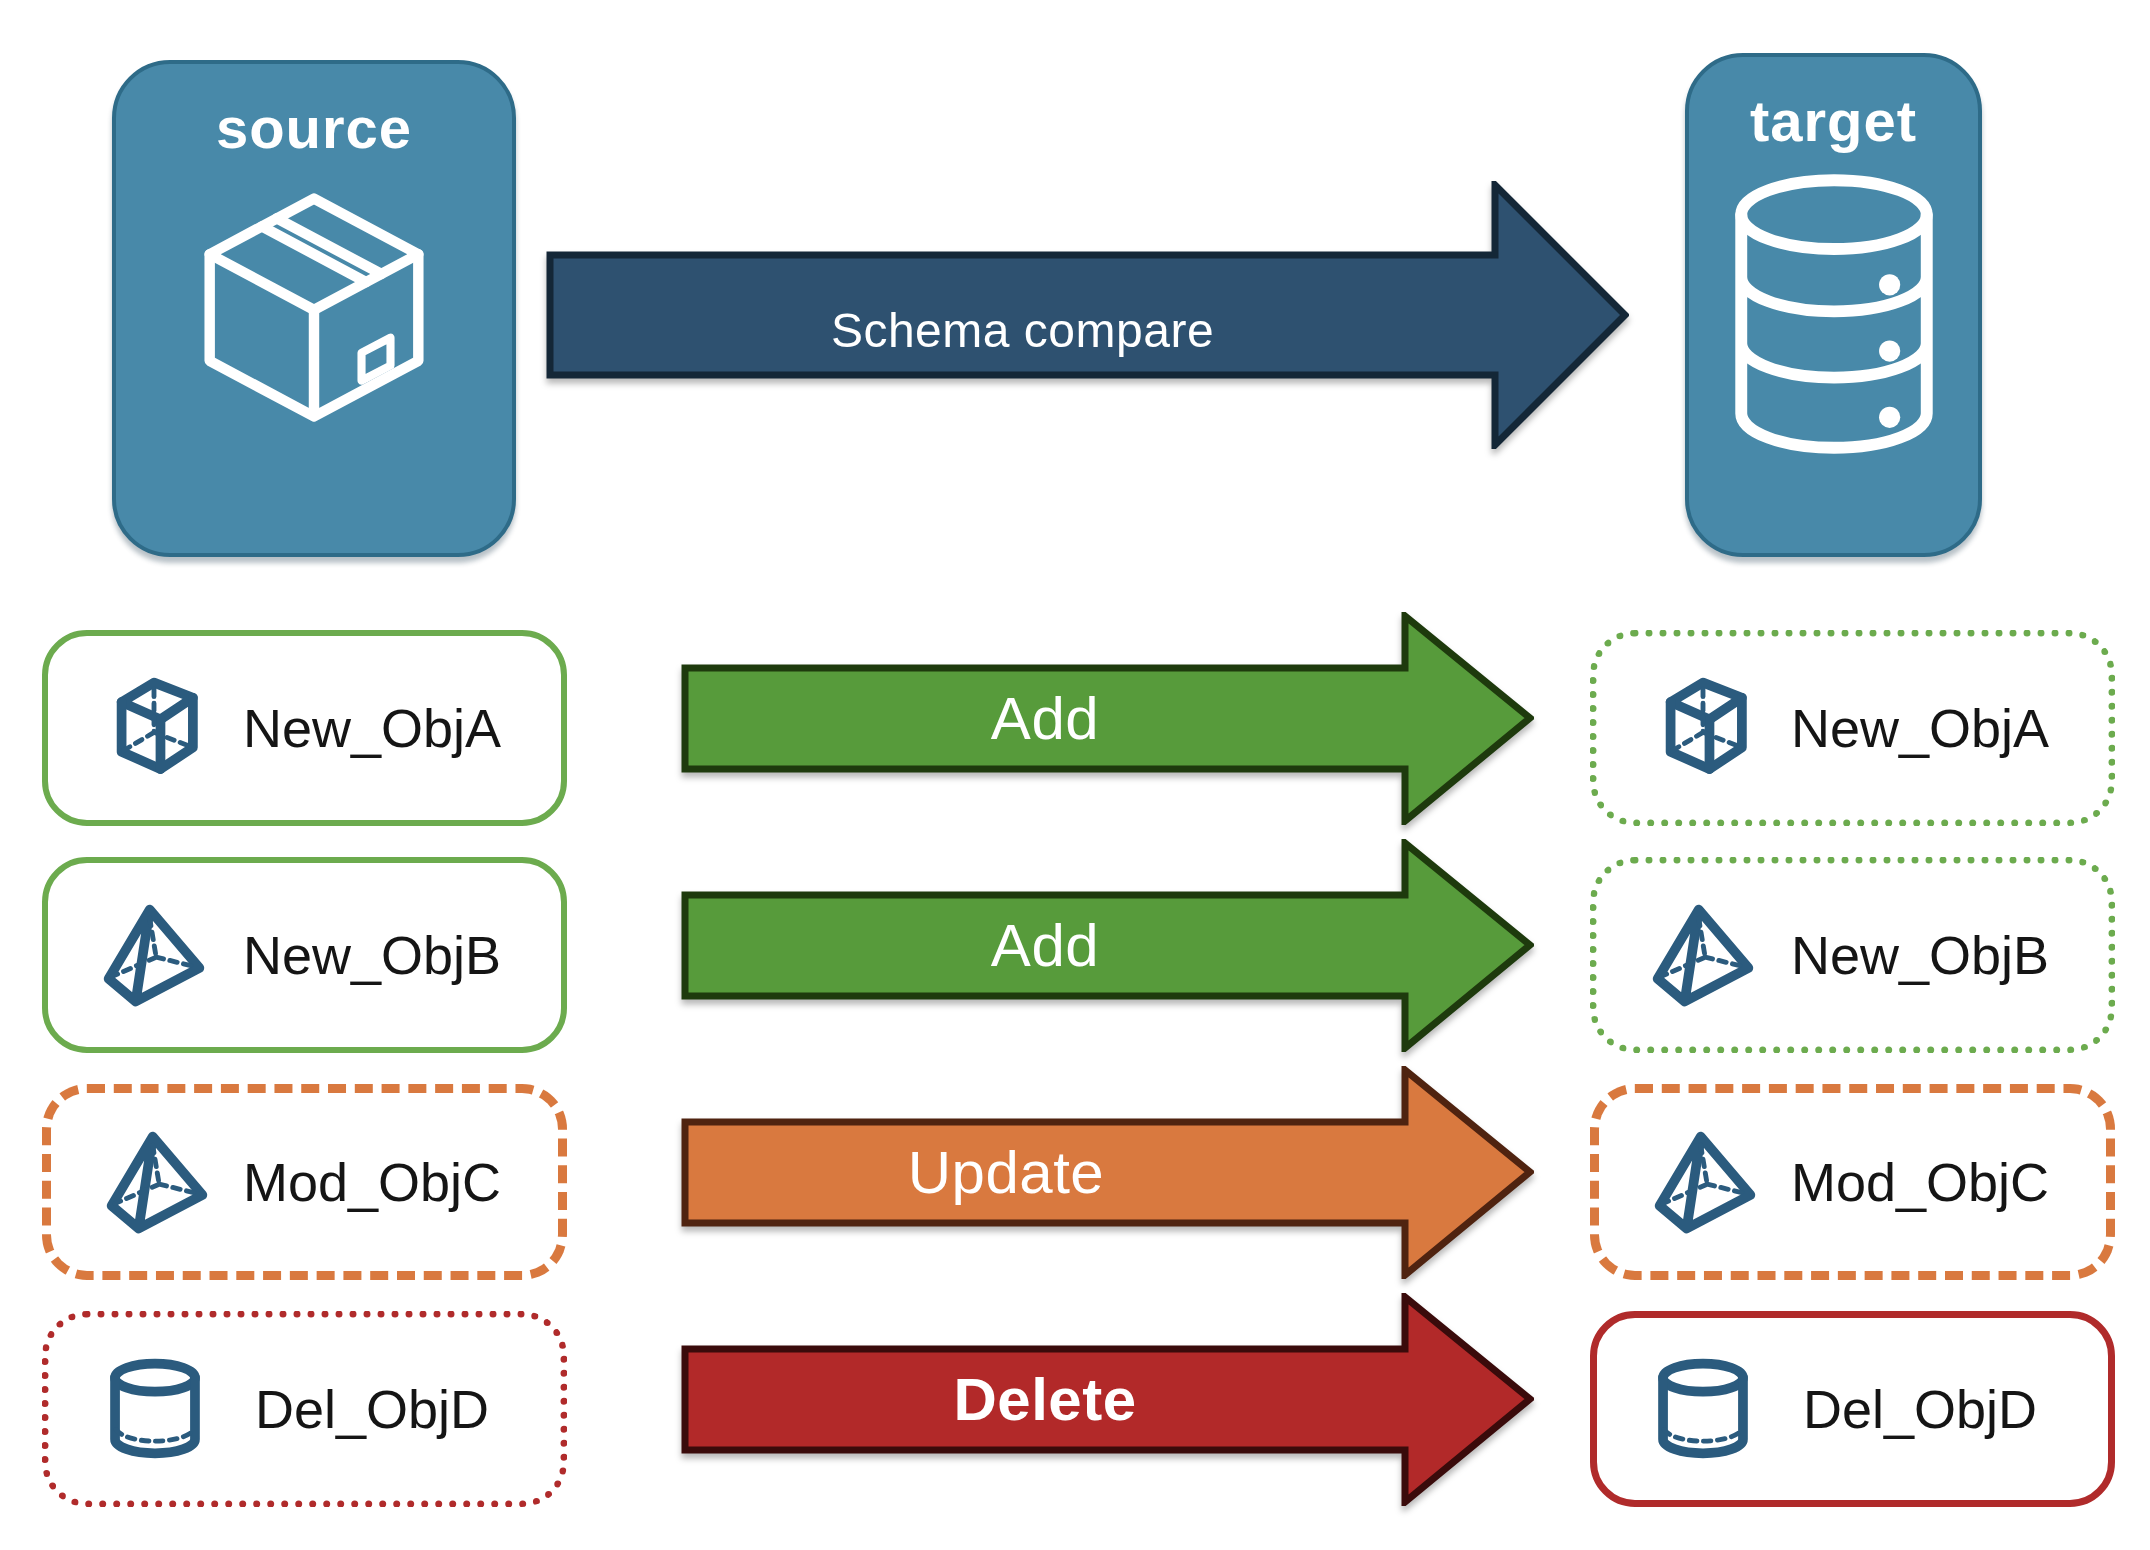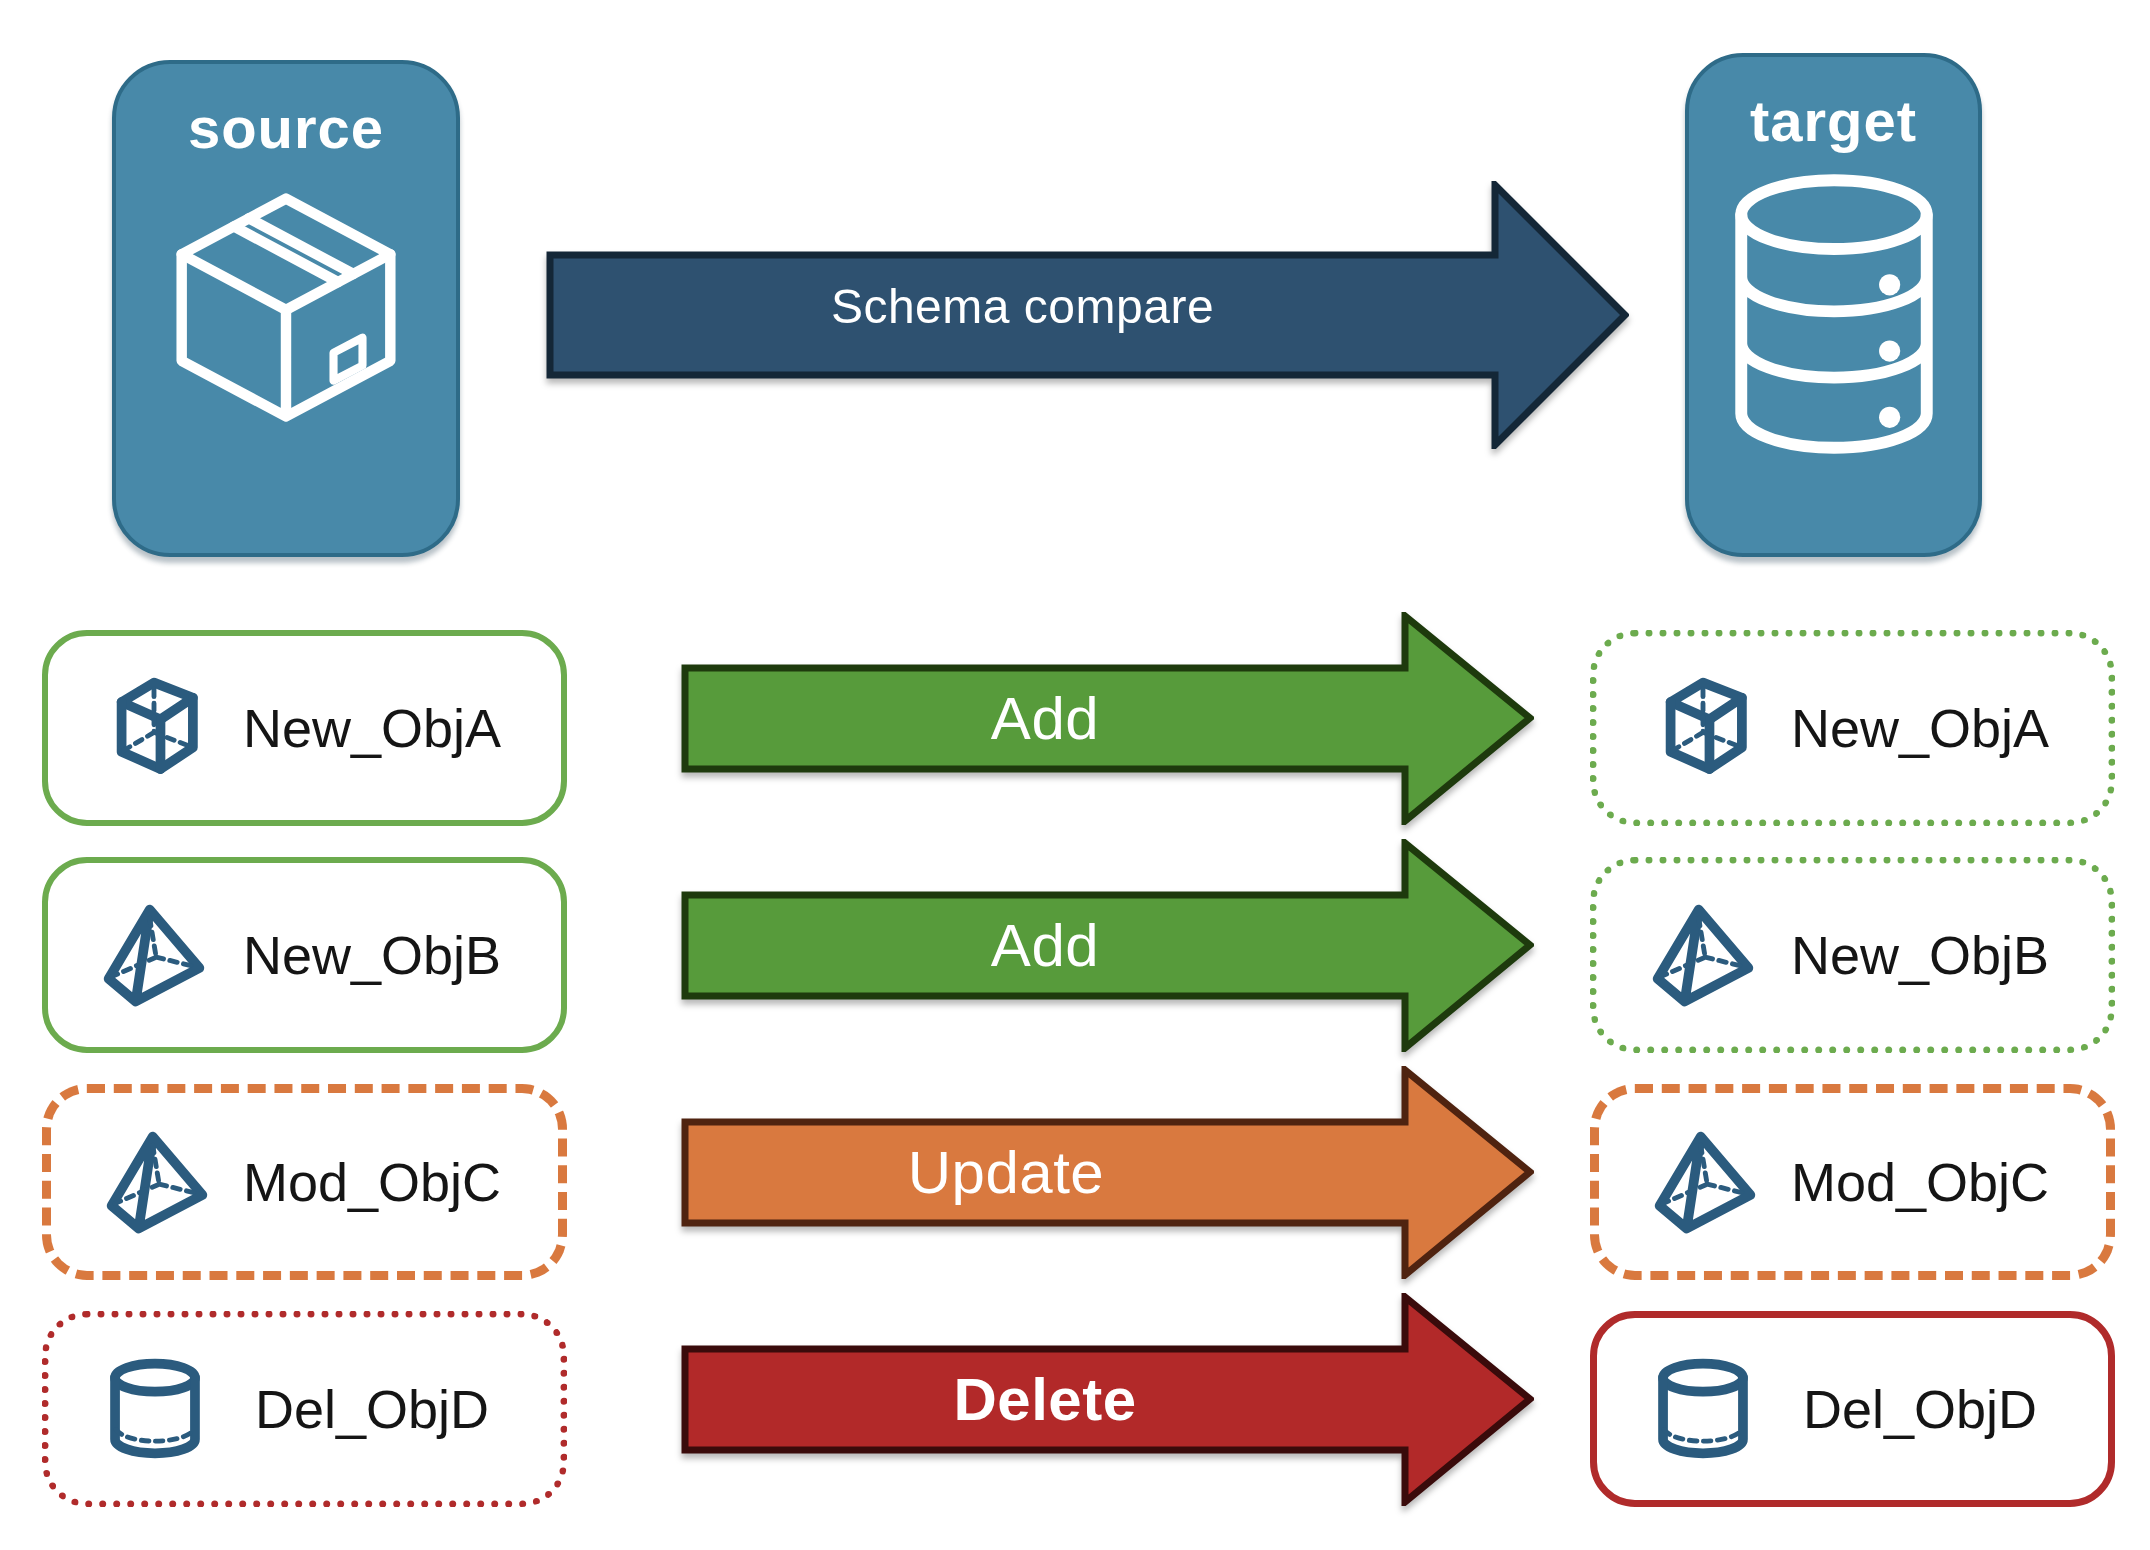--- a/index.html
+++ b/index.html
@@ -75,38 +75,38 @@
     <ellipse class="w" cx="80" cy="35" rx="70" ry="26"></ellipse>
     <path class="w" d="M10,35 V185 M150,35 V185 M10,185 A70,26 0 0 0 150,185 M10,82 A70,26 0 0 0 150,82 M10,132 A70,26 0 0 0 150,132"></path>
     <circle class="dot" cx="122" cy="88" r="8"></circle>
     <circle class="dot" cx="122" cy="138" r="8"></circle>
     <circle class="dot" cx="122" cy="188" r="8"></circle>
   </symbol>
 </svg>
 
 <div class="canvas">
 
-  <div class="node" style="left:112px;top:60px;width:348px;height:497px;">
+  <div class="node" style="left:112px;top:60px;width:404px;height:497px;">
     <div class="node-title">source</div>
     <svg class="node-icon" width="232" height="255" viewBox="0 0 200 220">
         <use href="#icon-package"></use>
       </svg>
   </div>
 
   <div class="node" style="left:1685px;top:53px;width:297px;height:504px;">
     <div class="node-title">target</div>
     <svg class="node-icon" style="margin-top:14px;" width="212" height="292" viewBox="0 0 160 220">
         <use href="#icon-database"></use>
       </svg>
   </div>
 
   <svg class="arrow-svg arrow-navy" style="left:546px;top:181px;" width="1083" height="268" viewBox="0 0 1083 268">
     <polygon points="4,74 949,74 949,4 1079,134 949,264 949,194 4,194"></polygon>
   </svg>
-  <div class="arrow-label big" style="left:550px;top:246px;width:945px;height:120px;text-align:right;">Schema compare</div>
+  <div class="arrow-label big" style="left:550px;top:270px;width:945px;height:120px;text-align:right;">Schema compare</div>
 
   <div class="obj-box b-green-solid" style="left:42px;top:630px;">
     <svg class="obj-icon" viewBox="0 0 100 100">
         <use href="#icon-cube"></use>
       </svg>
     <span class="obj-label">New_ObjA</span>
   </div>
   <svg class="arrow-svg arrow-green" style="left:681px;top:612px;" width="853" height="213" viewBox="0 0 853 213">
     <polygon points="4,56 724,56 724,4 849,106 724,209 724,157 4,157"></polygon>
   </svg>

